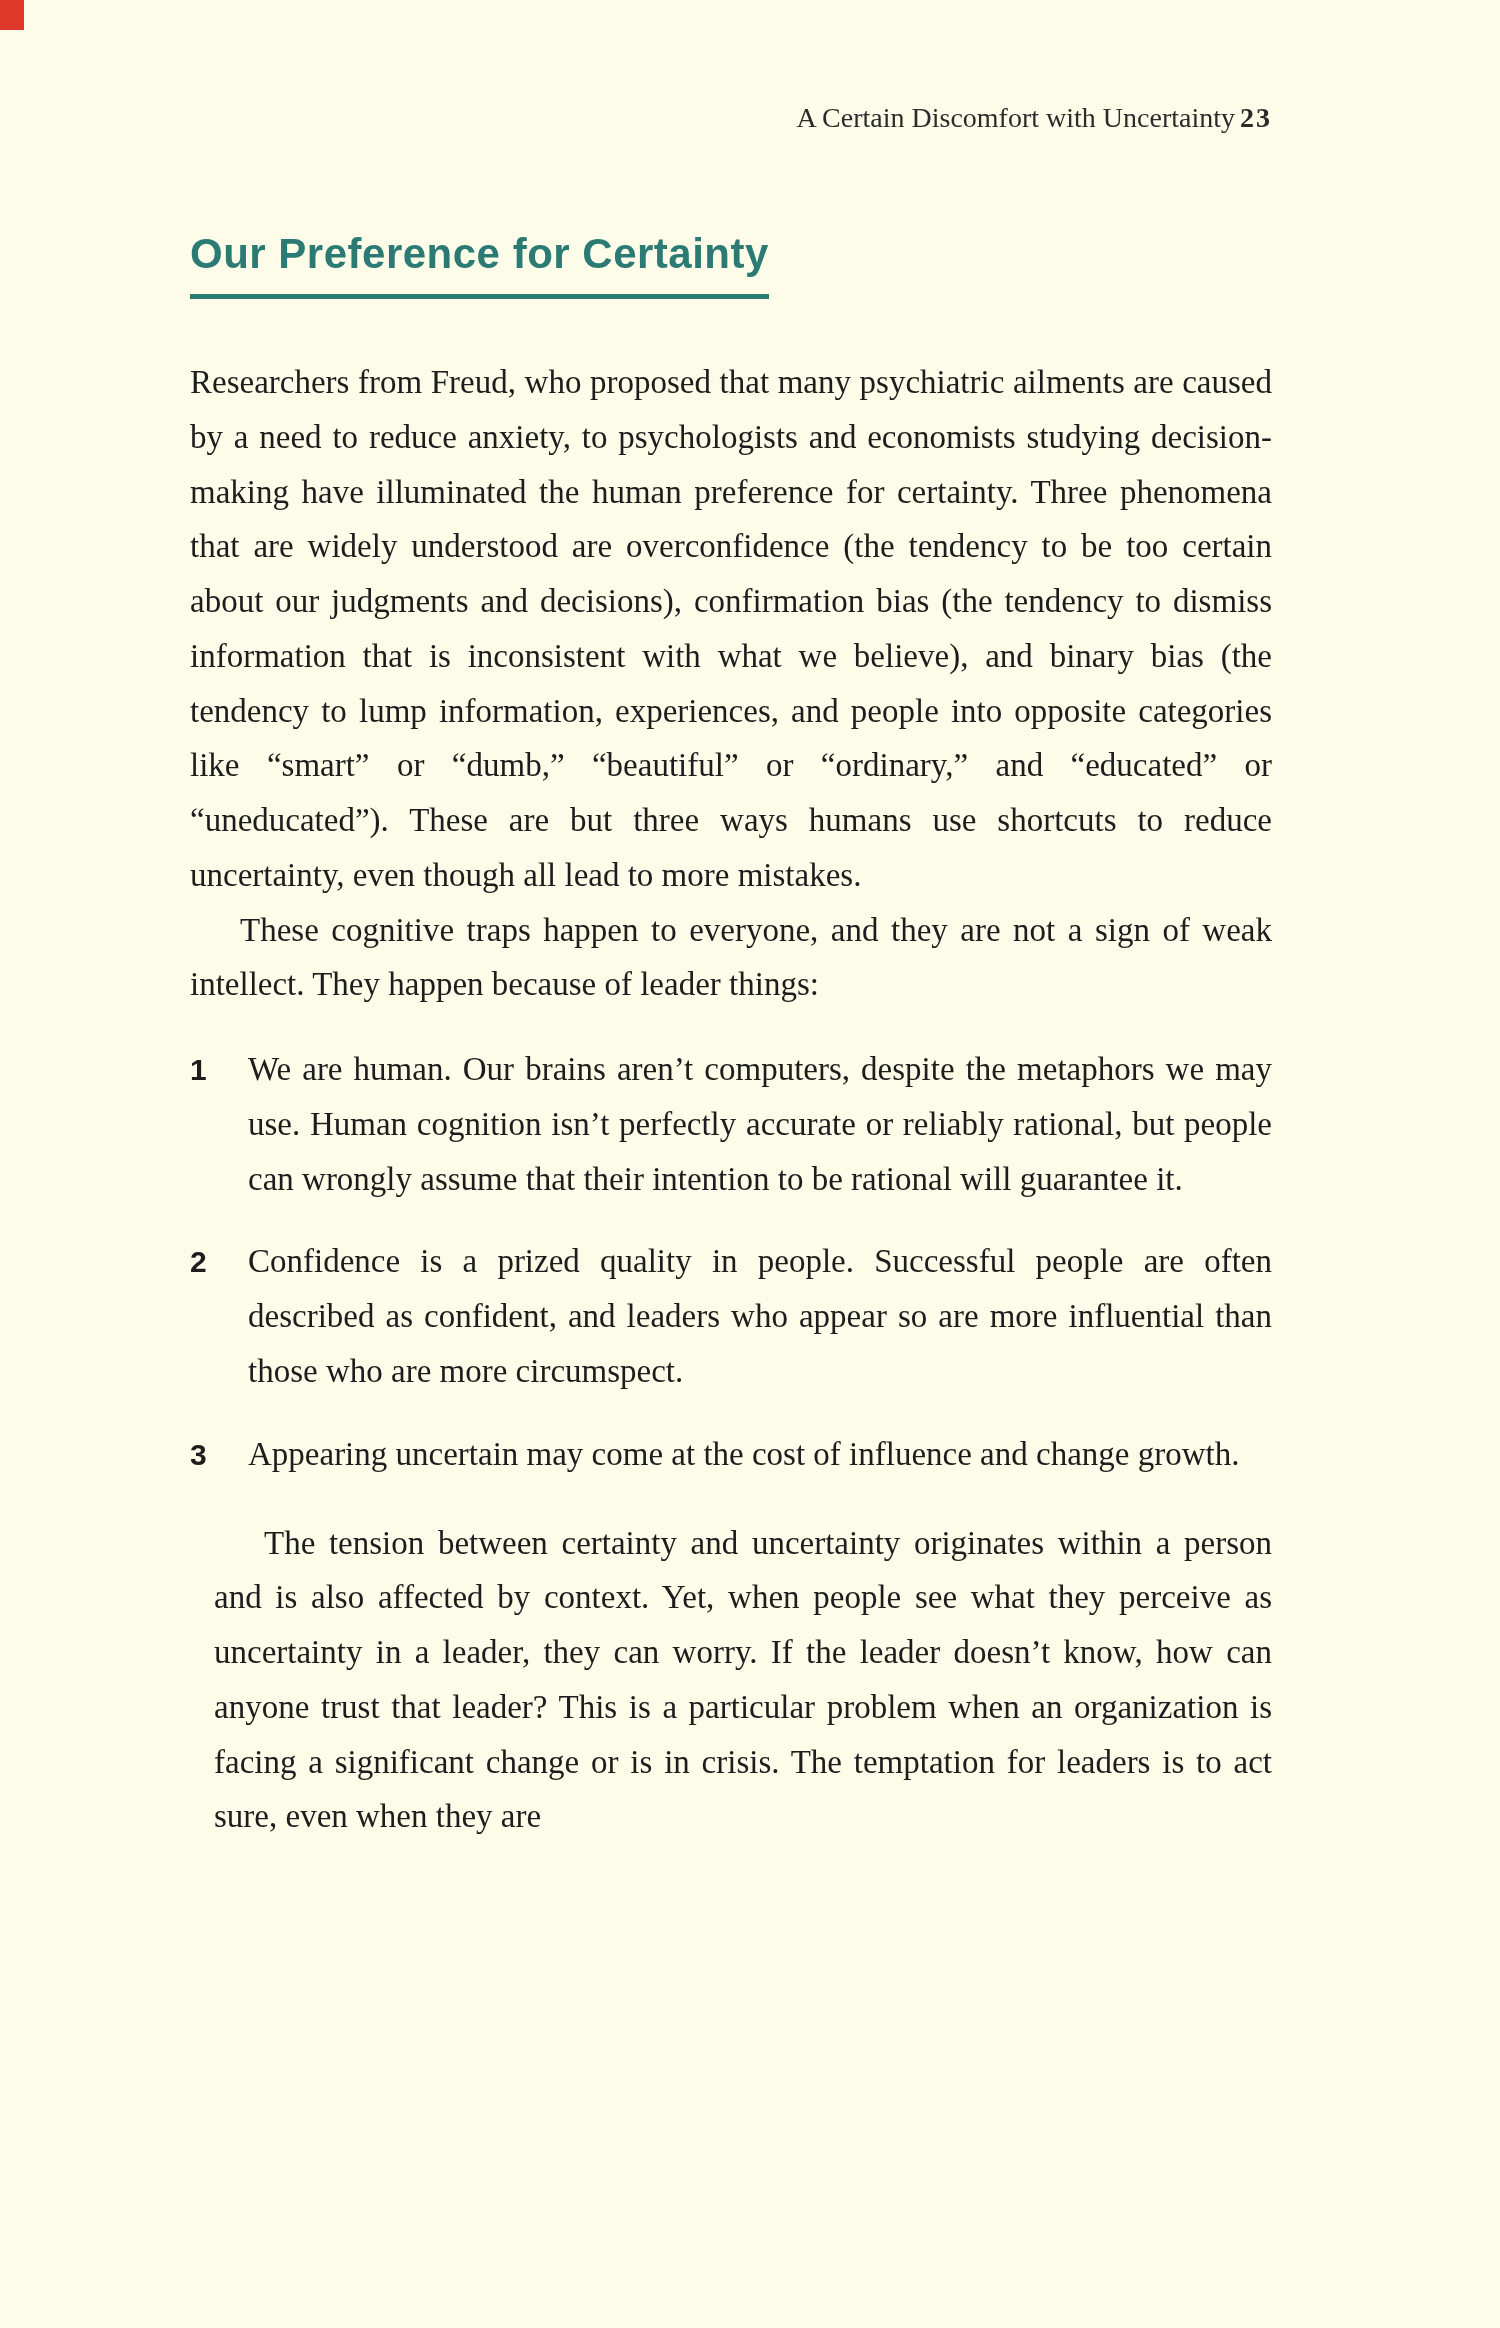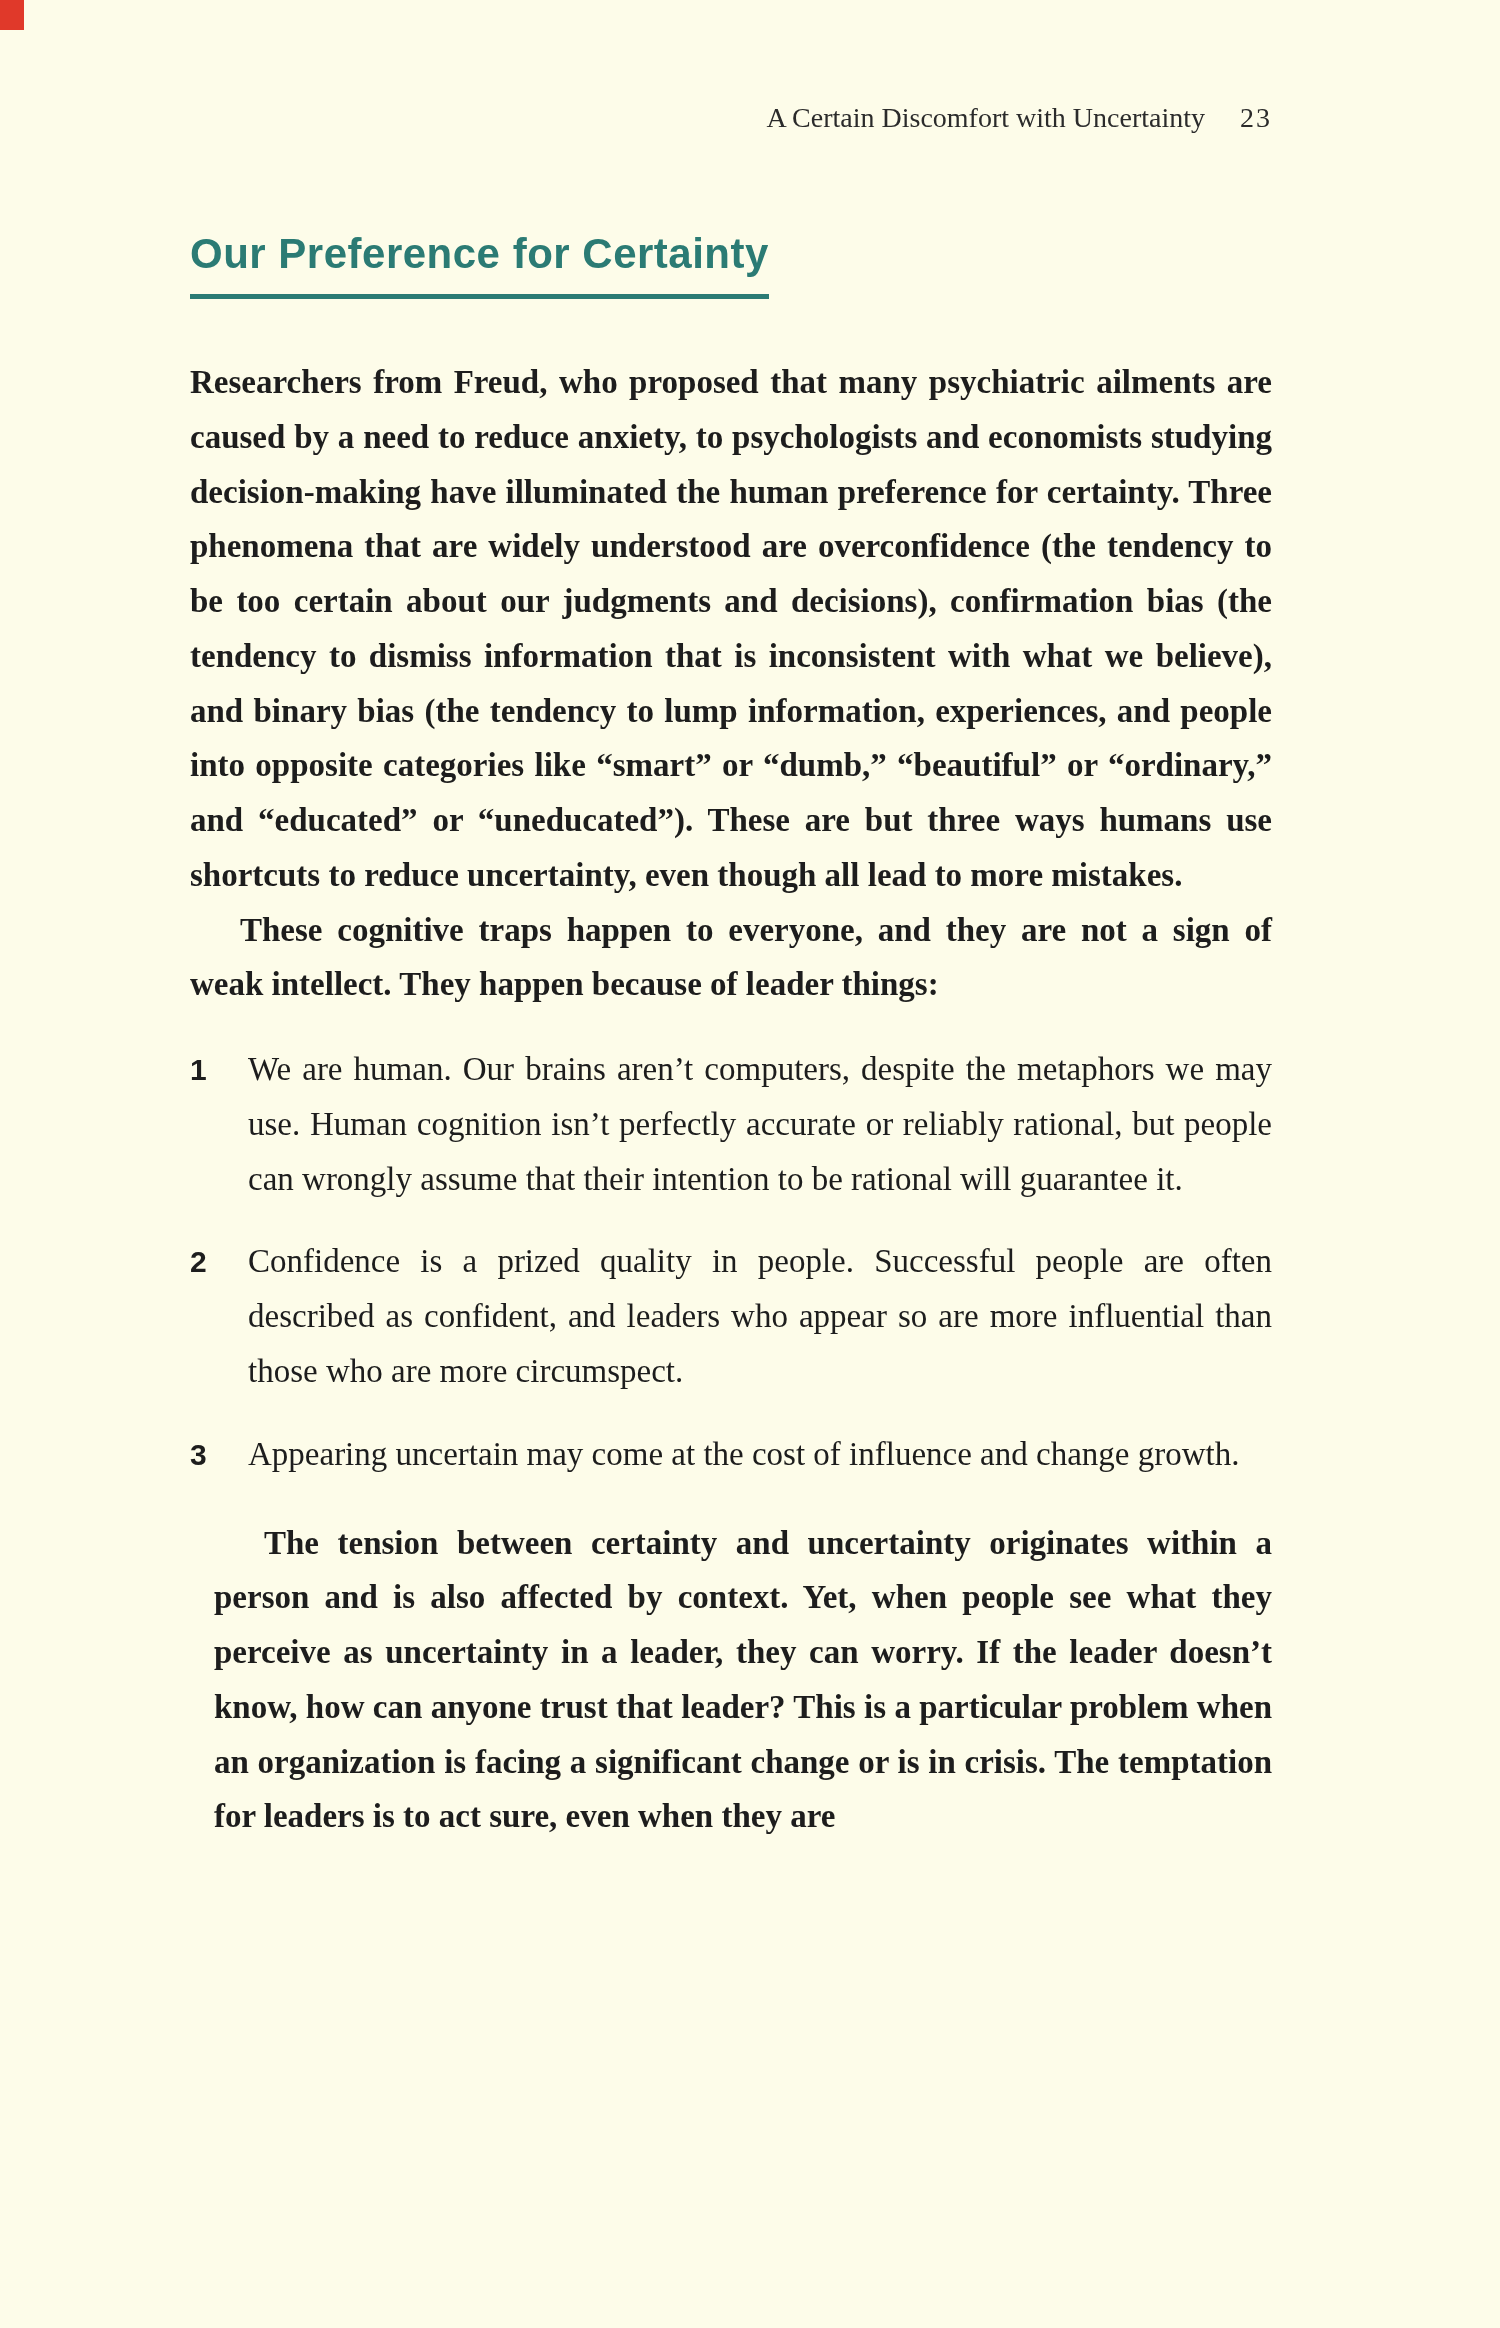--- a/index.html
+++ b/index.html
@@ -33,23 +33,23 @@
 
   .running-header {
     text-align: right;
     font-size: 28px;
     color: #2b2b2b;
     margin-bottom: 96px;
     white-space: nowrap;
   }
   .running-header .rh-title { }
   .running-header .rh-pagenum {
-    font-weight: normal;
+    font-weight: bold;
     font-style: normal;
-    margin-left: 35px;
+    margin-left: 5px;
     letter-spacing: 2px;
   }
 
   .heading-wrap { margin-bottom: 56px; }
 
   .section-heading {
     display: inline-block;
     font-family: "Liberation Sans", "DejaVu Sans", sans-serif;
     font-weight: bold;
     font-size: 42px;
@@ -60,21 +60,20 @@
     text-align: right;
   }
 
   .body-text {
     font-size: 33px;
     line-height: 1.66;
   }
 
   .para {
     text-align: justify;
-    font-weight: bold;
   }
 
   .para.indent-first { text-indent: 50px; }
 
   .num-list { margin: 30px 0 34px 0; }
 
   .list-item {
     display: flex;
     margin-bottom: 28px;
   }

